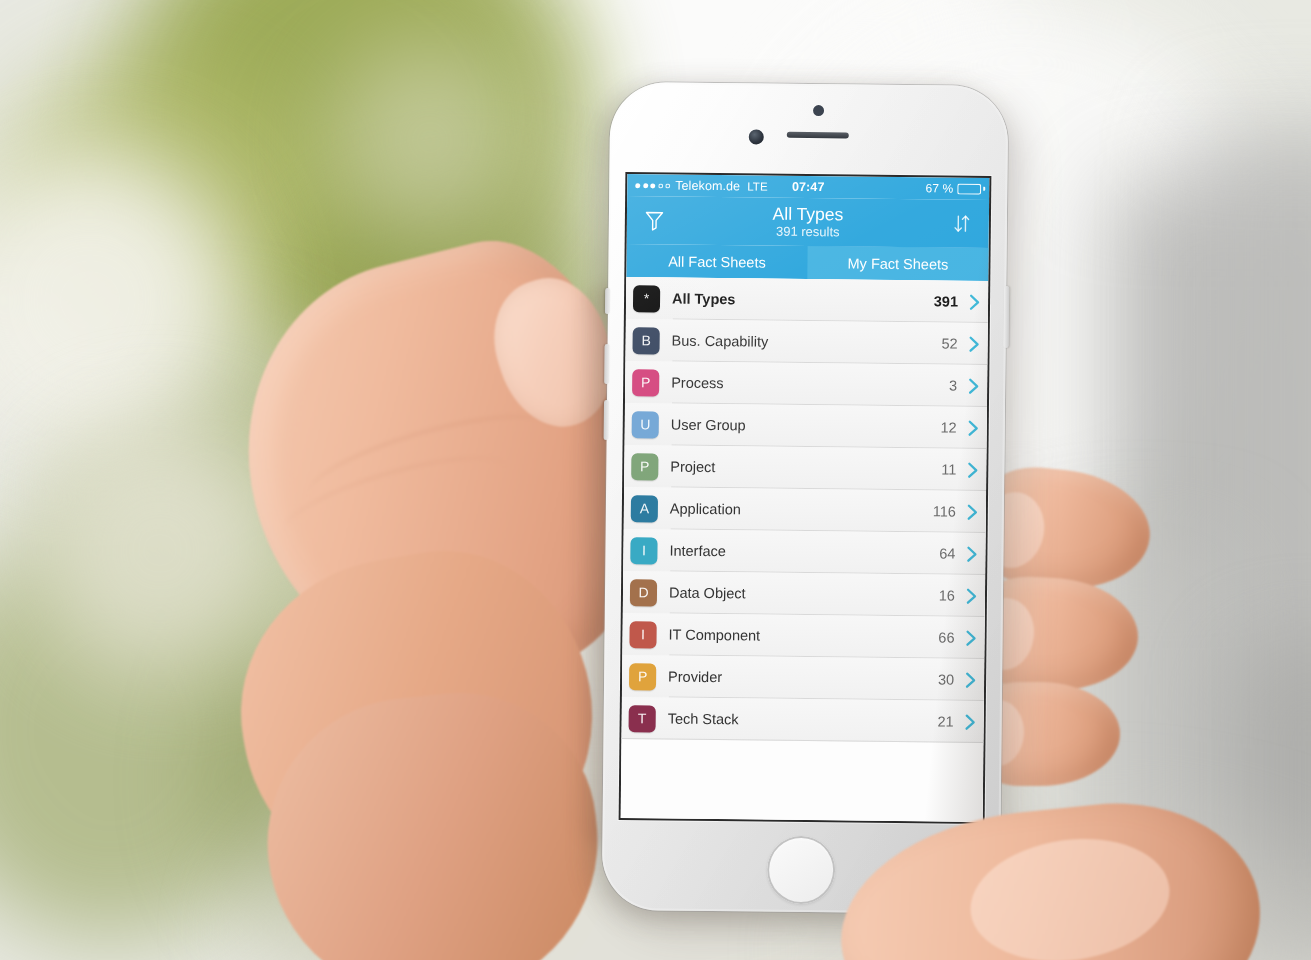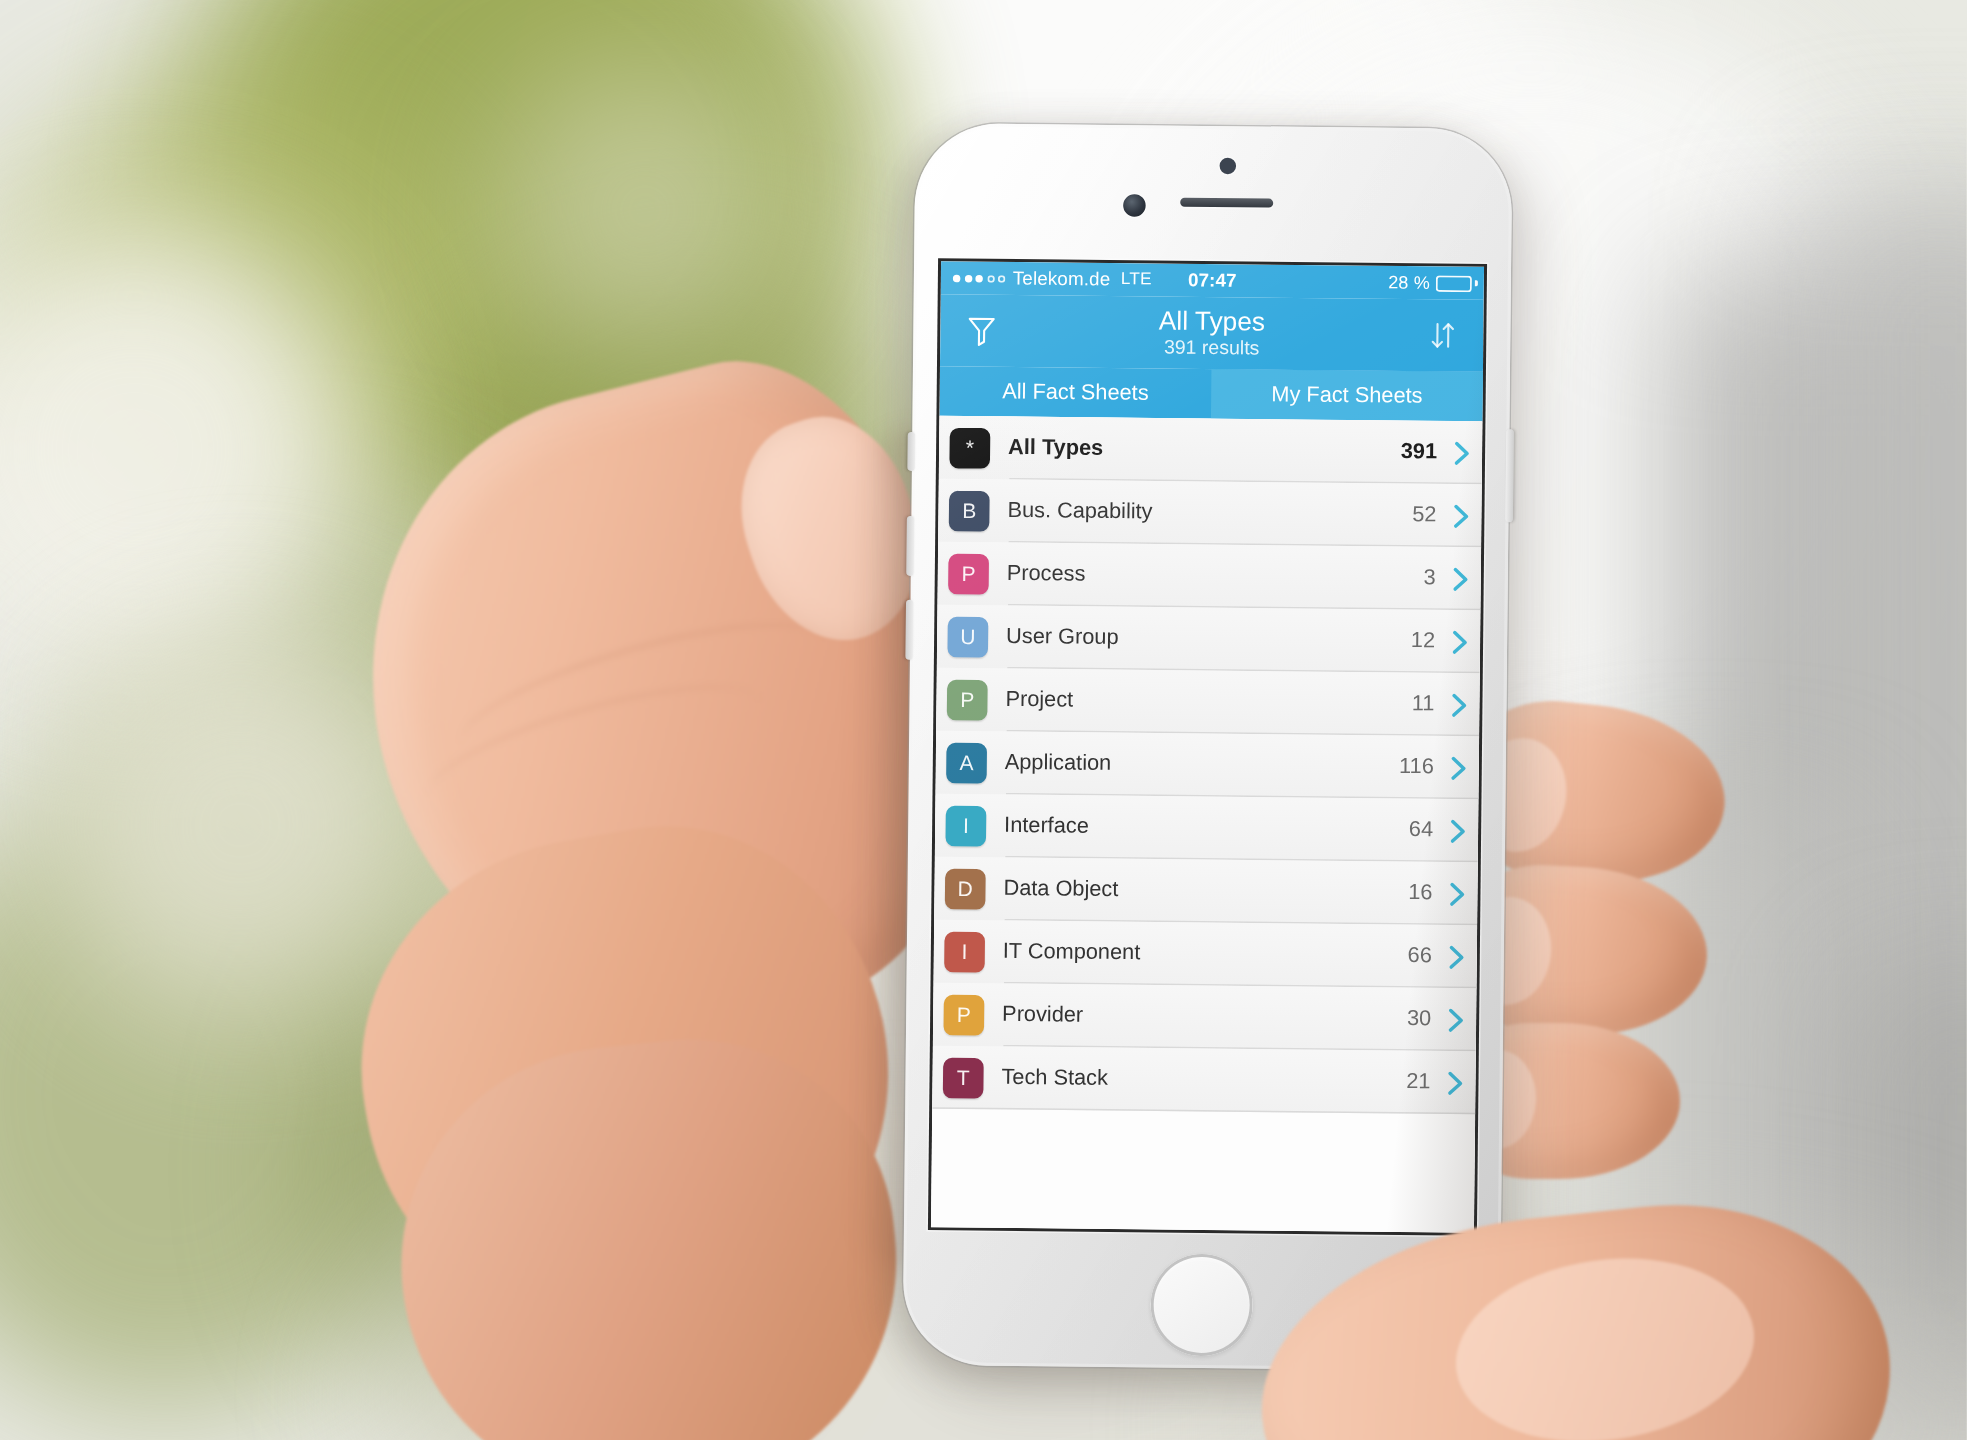--- a/index.html
+++ b/index.html
@@ -328,21 +328,21 @@
             <i class="dot"></i>
             <i class="dot"></i>
           <i class="dot hollow"></i>
             <i class="dot hollow"></i>
         </span>
         <span class="carrier">Telekom.de</span>
         <span class="lte">LTE</span>
       </div>
       <div class="sb-time">07:47</div>
       <div class="sb-right">
-        <span>28 %</span>
+        <span>67 %</span>
         <span class="battery">
           <span class="batt-fill" style="width:94%"></span>
         </span>
       </div>
     </div>
 
     <div id="navbar">
       <div class="nav-icon">
         <svg width="19" height="21" viewBox="0 0 19 21" fill="none">
           <path d="M1.5 2.2h16L11.2 10v7.4l-3.4 2.2V10L1.5 2.2z" stroke="#ffffff" stroke-width="1.4" stroke-linejoin="round" fill="none"></path>

